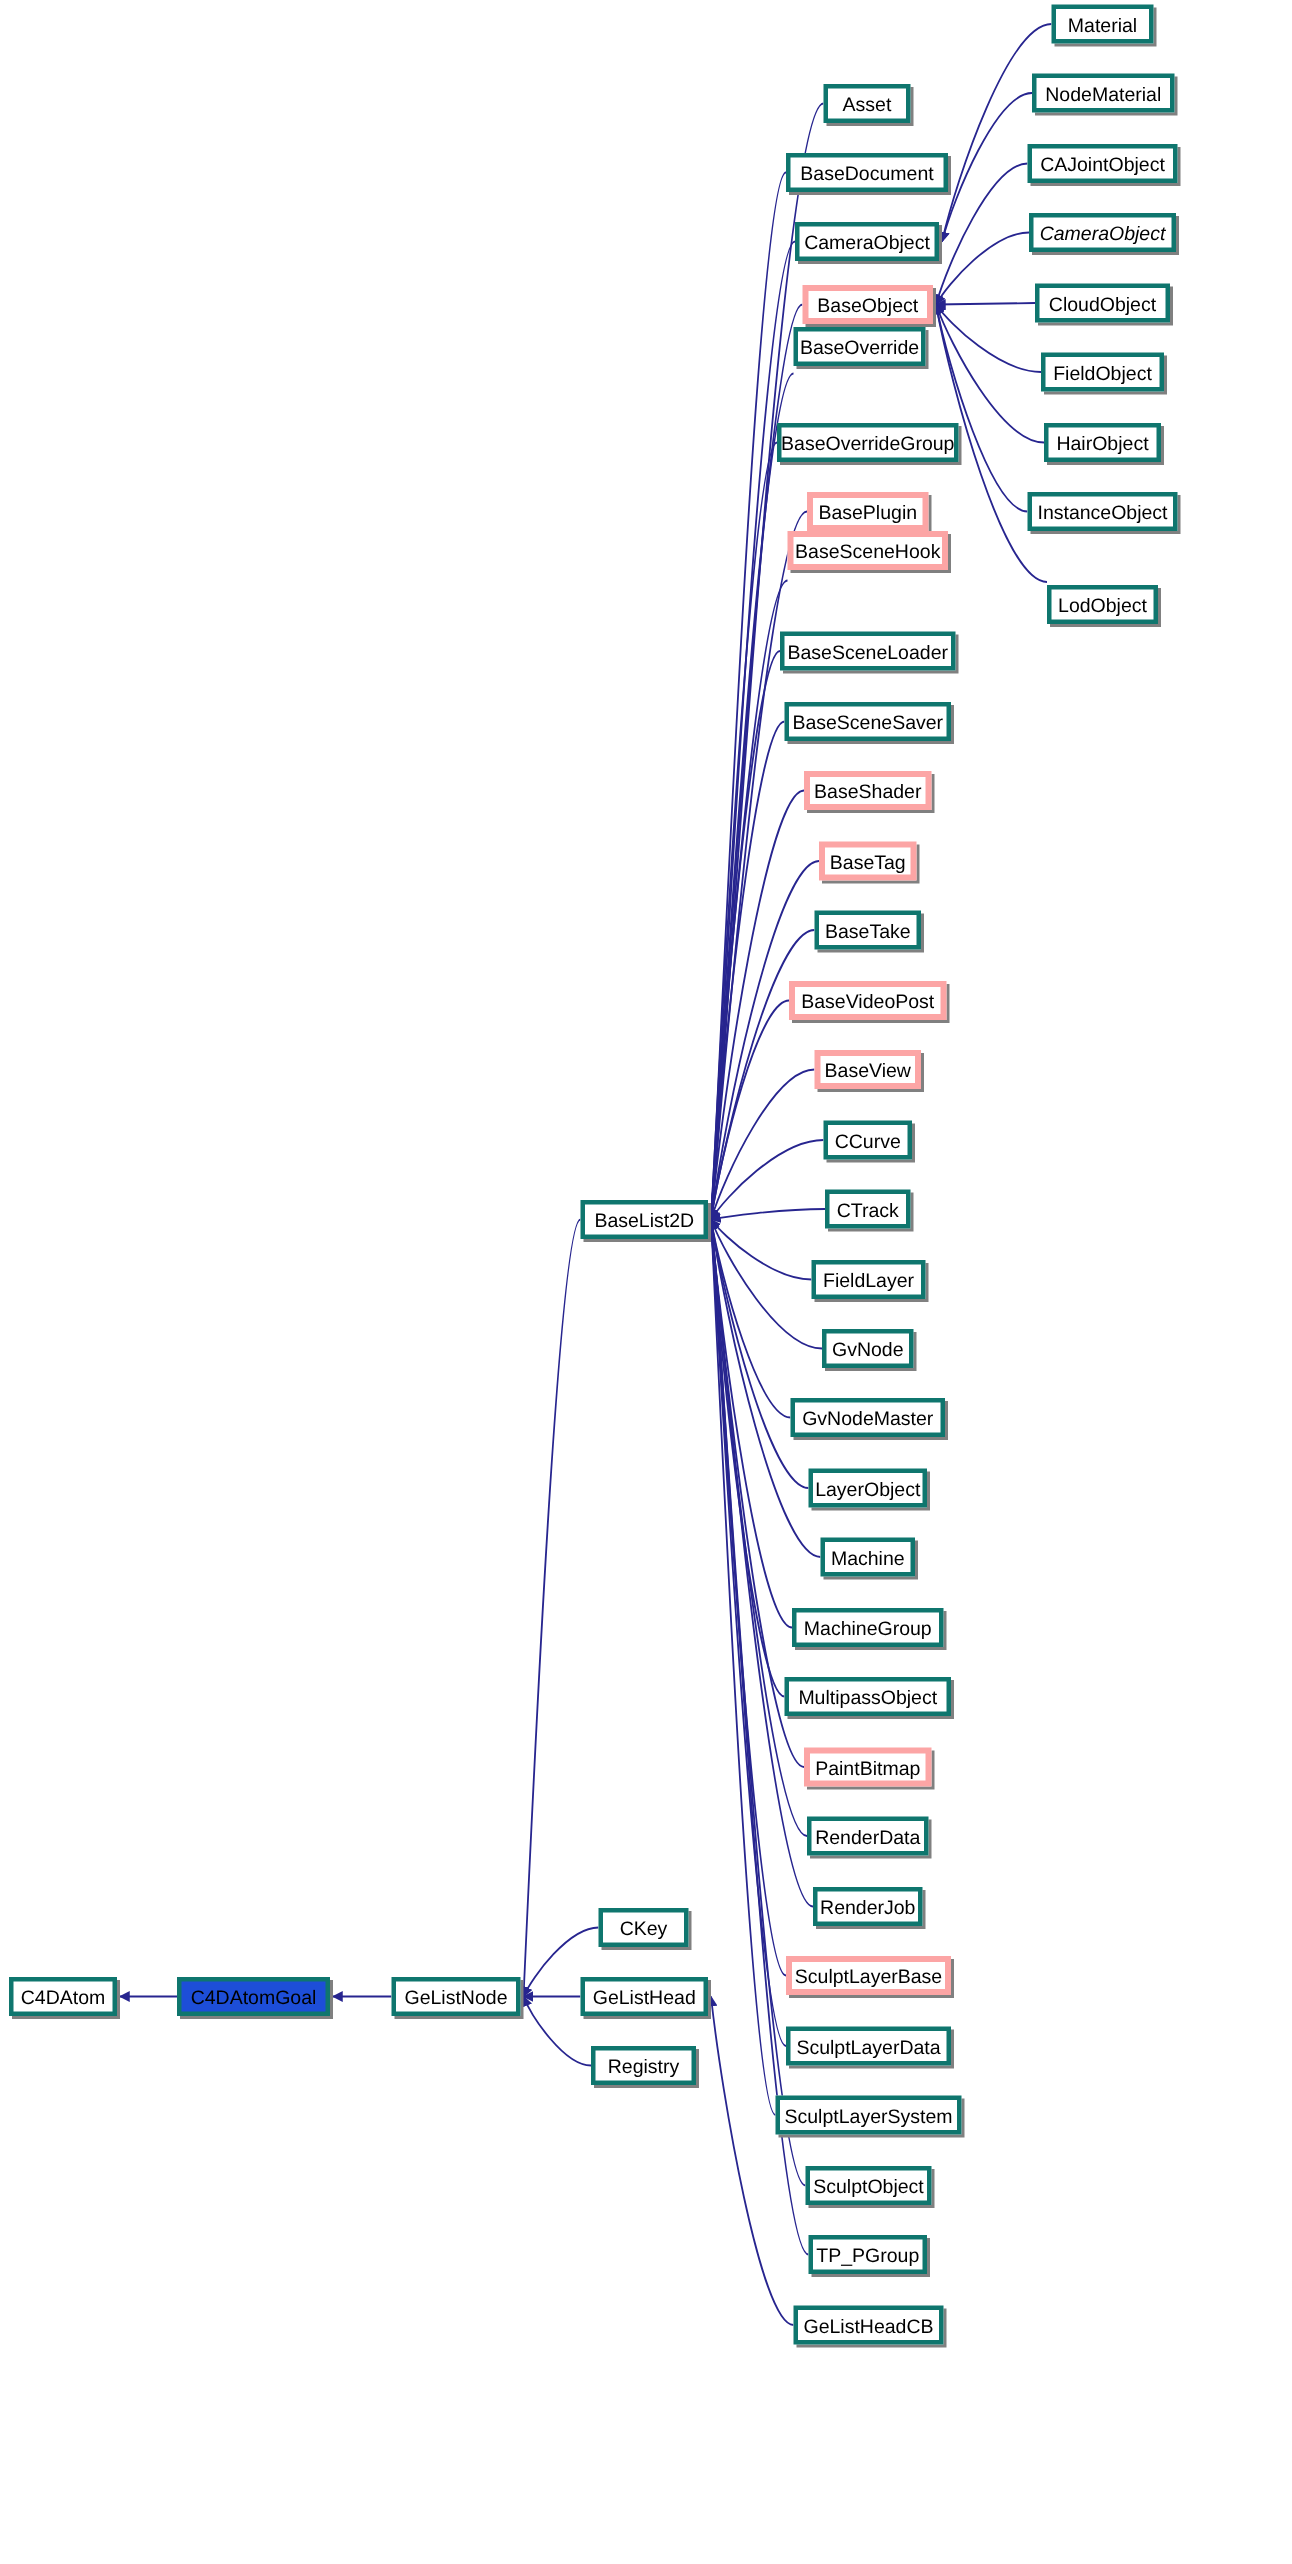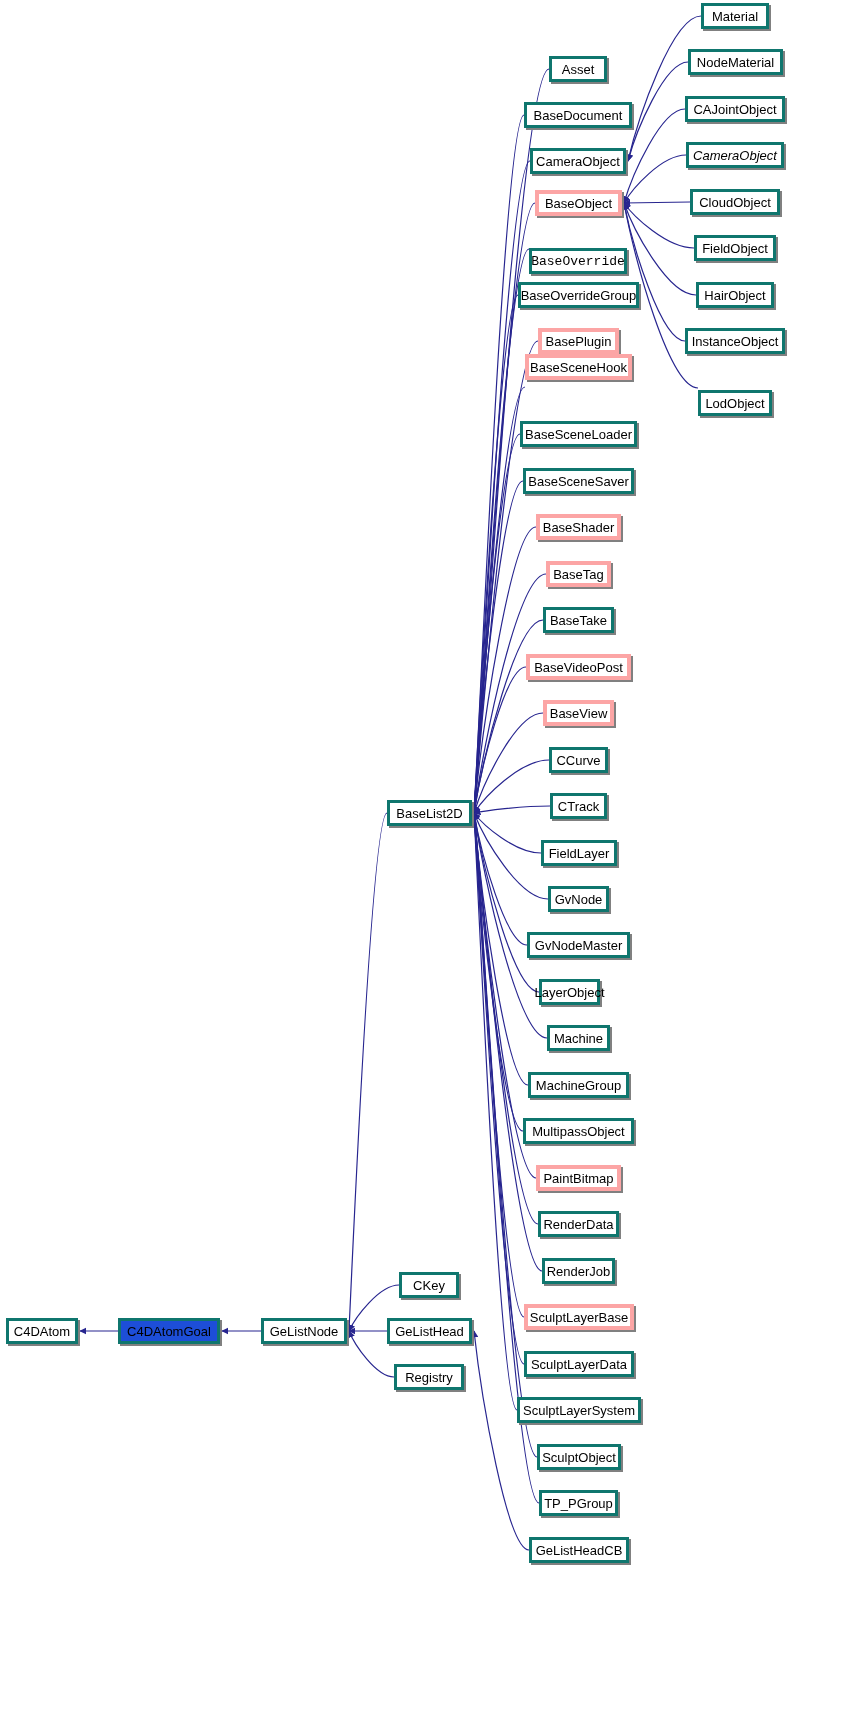--- a/index.html
+++ b/index.html
@@ -139,21 +139,21 @@
       </div>
       <div class="node" style="left: 524px; top: 102px; width: 108px;">
         <span class="node-label">BaseDocument</span>
       </div>
       <div class="node" style="left: 530px; top: 148px; width: 96px;">
         <span class="node-label">CameraObject</span>
       </div>
       <div class="node red" style="left: 535px; top: 190px; width: 87px;">
         <span class="node-label">BaseObject</span>
       </div>
-      <div class="node" style="left: 529px; top: 248px; width: 98px; font-family: Liberation Mono, monospace;">
+      <div class="node" style="left: 529px; top: 218px; width: 88px;">
         <span class="node-label">BaseOverride</span>
       </div>
       <div class="node" style="left: 518px; top: 282px; width: 121px;">
         <span class="node-label">BaseOverrideGroup</span>
       </div>
       <div class="node red" style="left: 538px; top: 328px; width: 81px;">
         <span class="node-label">BasePlugin</span>
       </div>
       <div class="node red" style="left: 525px; top: 354px; width: 107px;">
         <span class="node-label">BaseSceneHook</span>
@@ -187,21 +187,21 @@
       </div>
       <div class="node" style="left: 541px; top: 840px; width: 76px;">
         <span class="node-label">FieldLayer</span>
       </div>
       <div class="node" style="left: 548px; top: 886px; width: 61px; text-align: right;">
         <span class="node-label">GvNode</span>
       </div>
       <div class="node" style="left: 527px; top: 932px; width: 103px;">
         <span class="node-label">GvNodeMaster</span>
       </div>
-      <div class="node" style="left: 539px; top: 979px; width: 61px;">
+      <div class="node" style="left: 539px; top: 979px; width: 79px;">
         <span class="node-label">LayerObject</span>
       </div>
       <div class="node" style="left: 547px; top: 1025px; width: 63px;">
         <span class="node-label">Machine</span>
       </div>
       <div class="node" style="left: 528px; top: 1072px; width: 101px;">
         <span class="node-label">MachineGroup</span>
       </div>
       <div class="node" style="left: 523px; top: 1118px; width: 111px;">
         <span class="node-label">MultipassObject</span>

